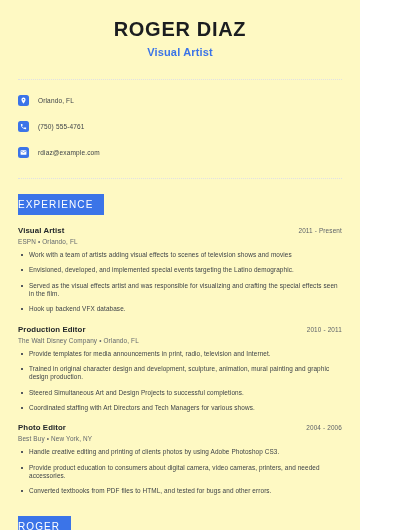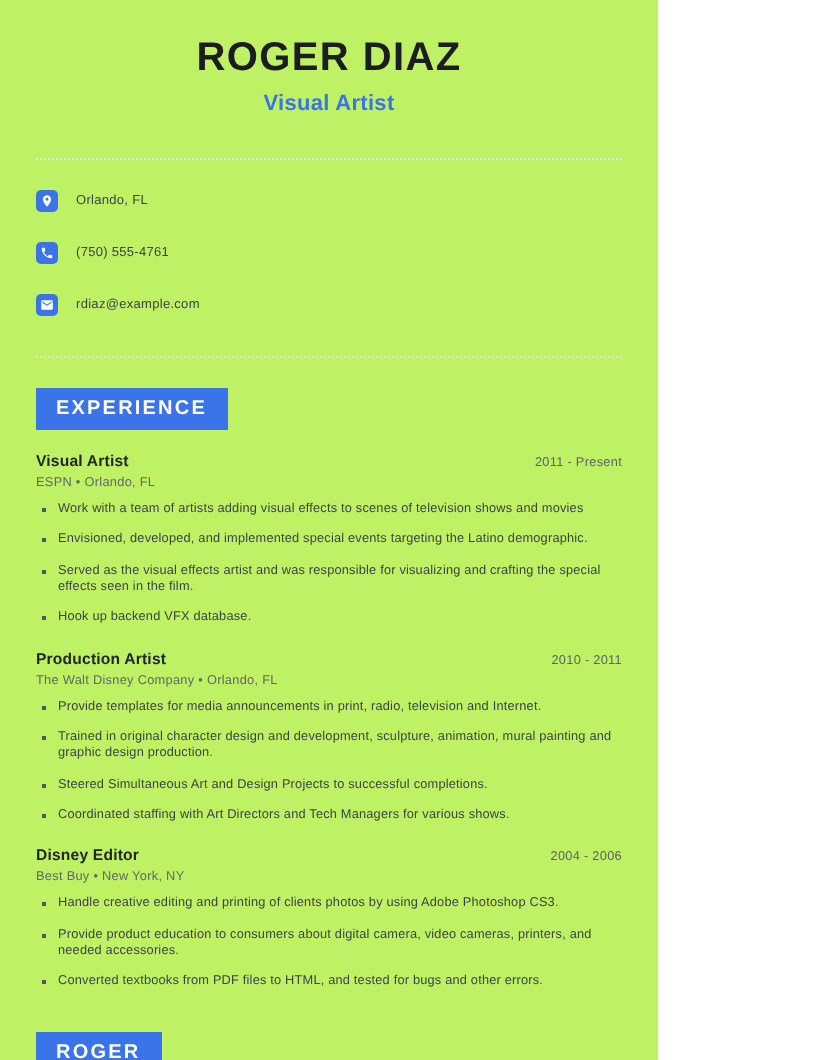--- a/index.html
+++ b/index.html
@@ -11,23 +11,23 @@
   }
 
   body {
     font-family: "Liberation Sans", sans-serif;
     color: #2f3337;
     -webkit-font-smoothing: antialiased;
   }
 
   .page {
     position: relative;
-    width: 329px;
+    width: 360px;
     height: 530px;
-    background: #bef264;
+    background: #fef9c3;
     padding: 0 18px;
   }
 
   
   .header {
     padding-top: 17px;
     text-align: center;
   }
 
   .full-name {
@@ -86,23 +86,23 @@
     color: #3d4247;
     letter-spacing: 0.15px;
   }
 
   
   .section-badge {
     display: inline-block;
     background: #3b74e8;
     color: #ffffff;
     font-size: 10px;
-    font-weight: bold;
+    font-weight: normal;
     letter-spacing: 1.1px;
-    padding: 5px 11px 5px 10px;
+    padding: 5px 11px 5px 0;
     margin-top: 13px;
   }
 
   
   .experience { padding-top: 2px; }
 
   .job { margin-top: 11px; }
 
   .job-head {
     display: flex;
@@ -232,35 +232,35 @@
       <ul class="bullets">
         <li>Work with a team of artists adding visual effects to scenes of television shows and movies</li>
         <li>Envisioned, developed, and implemented special events targeting the Latino demographic.</li>
         <li>Served as the visual effects artist and was responsible for visualizing and crafting the special effects seen in the film.</li>
         <li>Hook up backend VFX database.</li>
       </ul>
     </div>
 
     <div class="job">
       <div class="job-head">
-        <span class="job-role">Production Artist</span>
+        <span class="job-role">Production Editor</span>
         <span class="job-dates">2010 - 2011</span>
       </div>
       <div class="job-meta">The Walt Disney Company • Orlando, FL</div>
       <ul class="bullets">
         <li>Provide templates for media announcements in print, radio, television and Internet.</li>
         <li>Trained in original character design and development, sculpture, animation, mural painting and graphic design production.</li>
         <li>Steered Simultaneous Art and Design Projects to successful completions.</li>
         <li>Coordinated staffing with Art Directors and Tech Managers for various shows.</li>
       </ul>
     </div>
 
     <div class="job">
       <div class="job-head">
-        <span class="job-role">Disney Editor</span>
+        <span class="job-role">Photo Editor</span>
         <span class="job-dates">2004 - 2006</span>
       </div>
       <div class="job-meta">Best Buy • New York, NY</div>
       <ul class="bullets">
         <li>Handle creative editing and printing of clients photos by using Adobe Photoshop CS3.</li>
         <li>Provide product education to consumers about digital camera, video cameras, printers, and needed accessories.</li>
         <li>Converted textbooks from PDF files to HTML, and tested for bugs and other errors.</li>
       </ul>
     </div>
 

